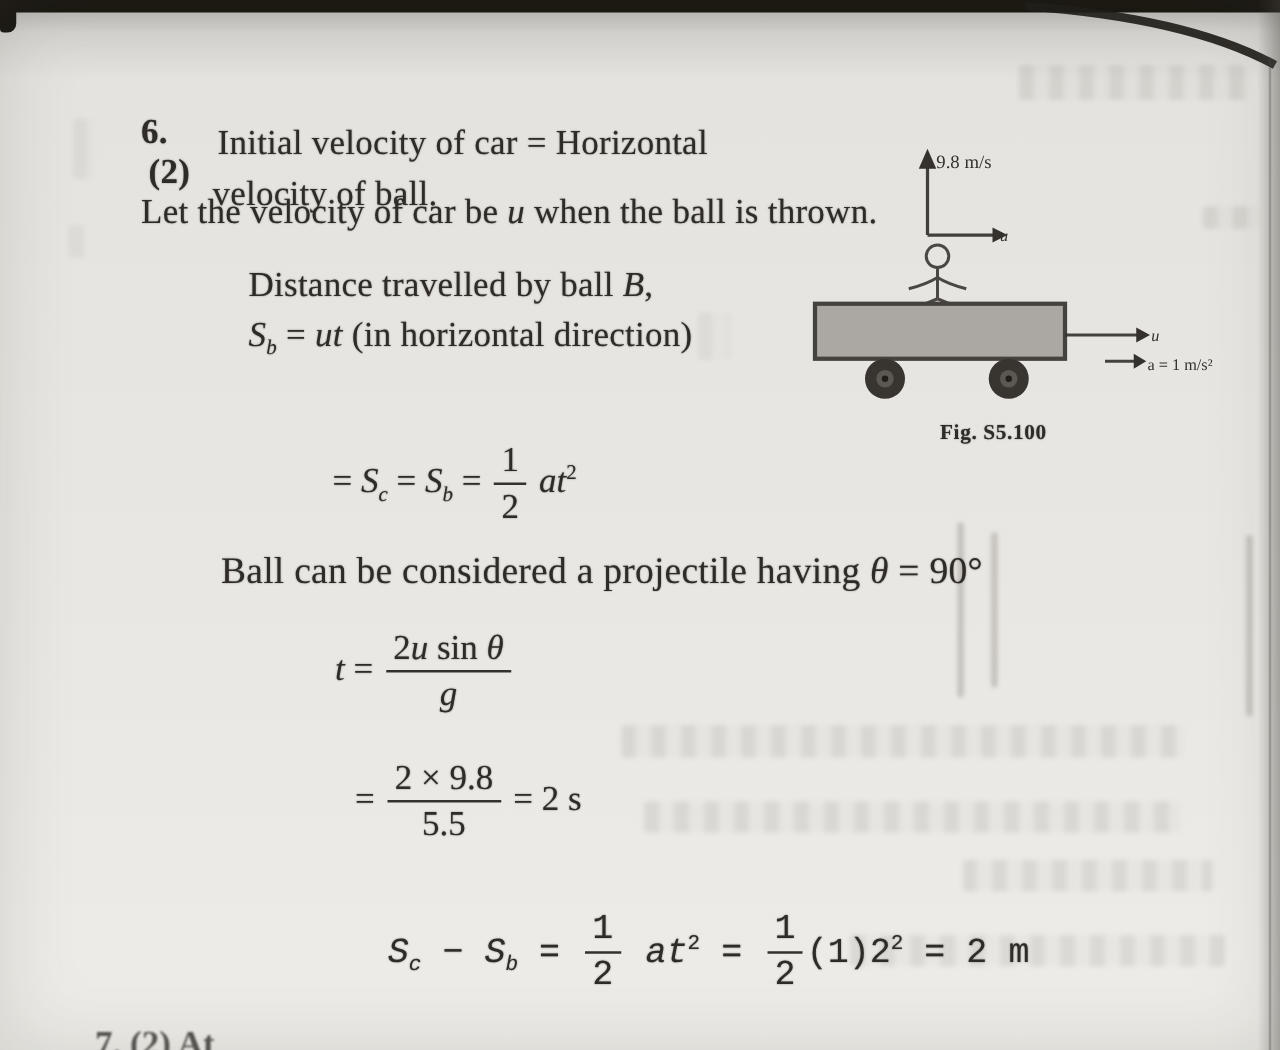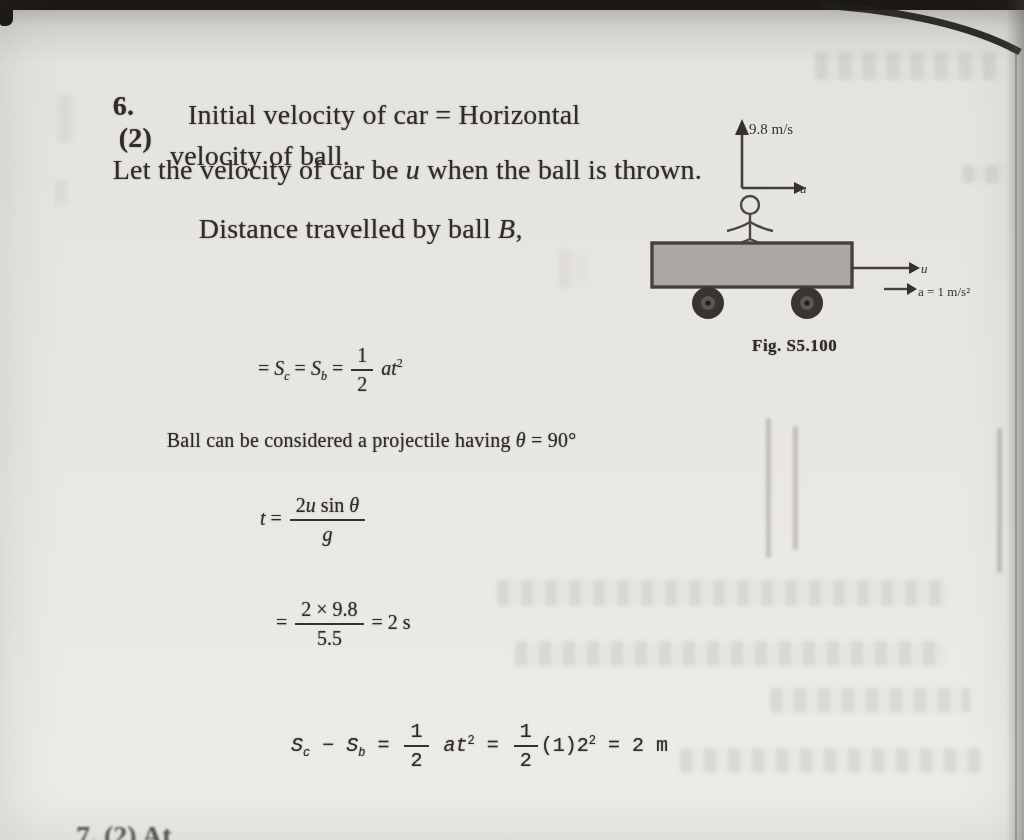--- a/index.html
+++ b/index.html
@@ -5,26 +5,26 @@
   html,body{margin:0;padding:0;background:#777;}
   .page{
     position:relative;width:1024px;height:840px;overflow:hidden;
     background:linear-gradient(180deg,#b0aeab 0px,#d6d4d0 26px,#e5e3df 64px,#e9e7e3 55%,#edecE8 100%);
     font-family:"Liberation Serif", serif;color:#2f2c28;
   }
   .page::after{content:"";position:absolute;inset:0;pointer-events:none;
     box-shadow:inset 0 0 60px rgba(90,86,80,.18);}
   .txt{position:absolute;font-size:28px;letter-spacing:.2px;white-space:pre;
     text-shadow:0 0 1.4px rgba(47,44,40,.6);}
-  .big{font-size:20px;}
+  .big{font-size:30px;}
   .bold{font-weight:700;}
   .it{font-style:italic;}
   sub{font-size:.6em;}
   sup{font-size:.6em;}
-  .eq{position:absolute;font-size:20px;white-space:pre;text-shadow:0 0 1.4px rgba(47,44,40,.6);}
+  .eq{position:absolute;font-size:28px;white-space:pre;text-shadow:0 0 1.4px rgba(47,44,40,.6);}
   .frac{display:inline-block;text-align:center;vertical-align:middle;line-height:1.05;margin:0 3px;}
   .frac .num{display:block;padding:0 6px 3px;border-bottom:2.6px solid #35322e;}
   .frac .den{display:block;padding-top:3px;}
   .topband{position:absolute;top:0;left:0;width:100%;height:10px;background:#17140f;}
   .corner-nub{position:absolute;top:0;left:0;width:13px;height:26px;background:#17140f;border-radius:0 0 7px 3px;}
   .topcurve{position:absolute;top:0;left:0;}
   .right-shade{position:absolute;top:0;right:0;width:18px;height:100%;
     background:linear-gradient(90deg,rgba(0,0,0,0),rgba(70,67,62,.38));}
   .right-line{position:absolute;top:46px;right:7px;width:2px;height:794px;
     background:rgba(70,67,62,.32);filter:blur(.6px);}
@@ -66,24 +66,27 @@
   <div class="smudge" style="left:497px;top:580px;width:450px;height:26px;"></div>
   <div class="smudge" style="left:515px;top:641px;width:430px;height:25px;"></div>
   <div class="smudge" style="left:770px;top:688px;width:200px;height:25px;"></div>
   <div class="smudge" style="left:680px;top:748px;width:300px;height:25px;"></div>
 
   <div class="txt" style="left:84px;top:58px;">
     <span class="bold">6.</span><span> </span>
     <span class="bold" style="margin:0 8px 0 6px;">(2)</span>
     <span>Let the velocity of car be </span><i class="it">u</i><span> when the ball is thrown.</span>
   </div>
-  <div class="txt" style="left:188px;top:99px;">Initial velocity of car = Horizontal</div>
+  <div class="txt" style="left:174px;top:99px;">Initial velocity of car = Horizontal</div>
   <div class="txt" style="left:170px;top:140px;">velocity of ball.</div>
   <div class="txt" style="left:170px;top:181px;">
     <span>Distance travelled by ball </span><i class="it">B</i><span>,</span>
+  </div>
+  <div class="txt" style="left:170px;top:221px;">
+    <i class="it">S</i><sub class="it">b</sub><span> = </span><i class="it">ut</i><span> (in horizontal direction)</span>
   </div>
 
   <div class="eq" style="left:238px;top:322px;">
     <span>= </span><i class="it">S</i><sub class="it">c</sub><span> = </span><i class="it">S</i><sub class="it">b</sub><span> = </span><span class="frac"><span class="num">1</span><span class="den">2</span></span><span> </span><i class="it">at</i><sup>2</sup>
   </div>
 
   <svg class="fig-svg" width="400" height="272" viewBox="0 0 400 272">
     <g stroke="#35322e" stroke-width="2.6" fill="none" opacity="0.92">
 
       <line x1="114" y1="85" x2="114" y2="30"></line>

